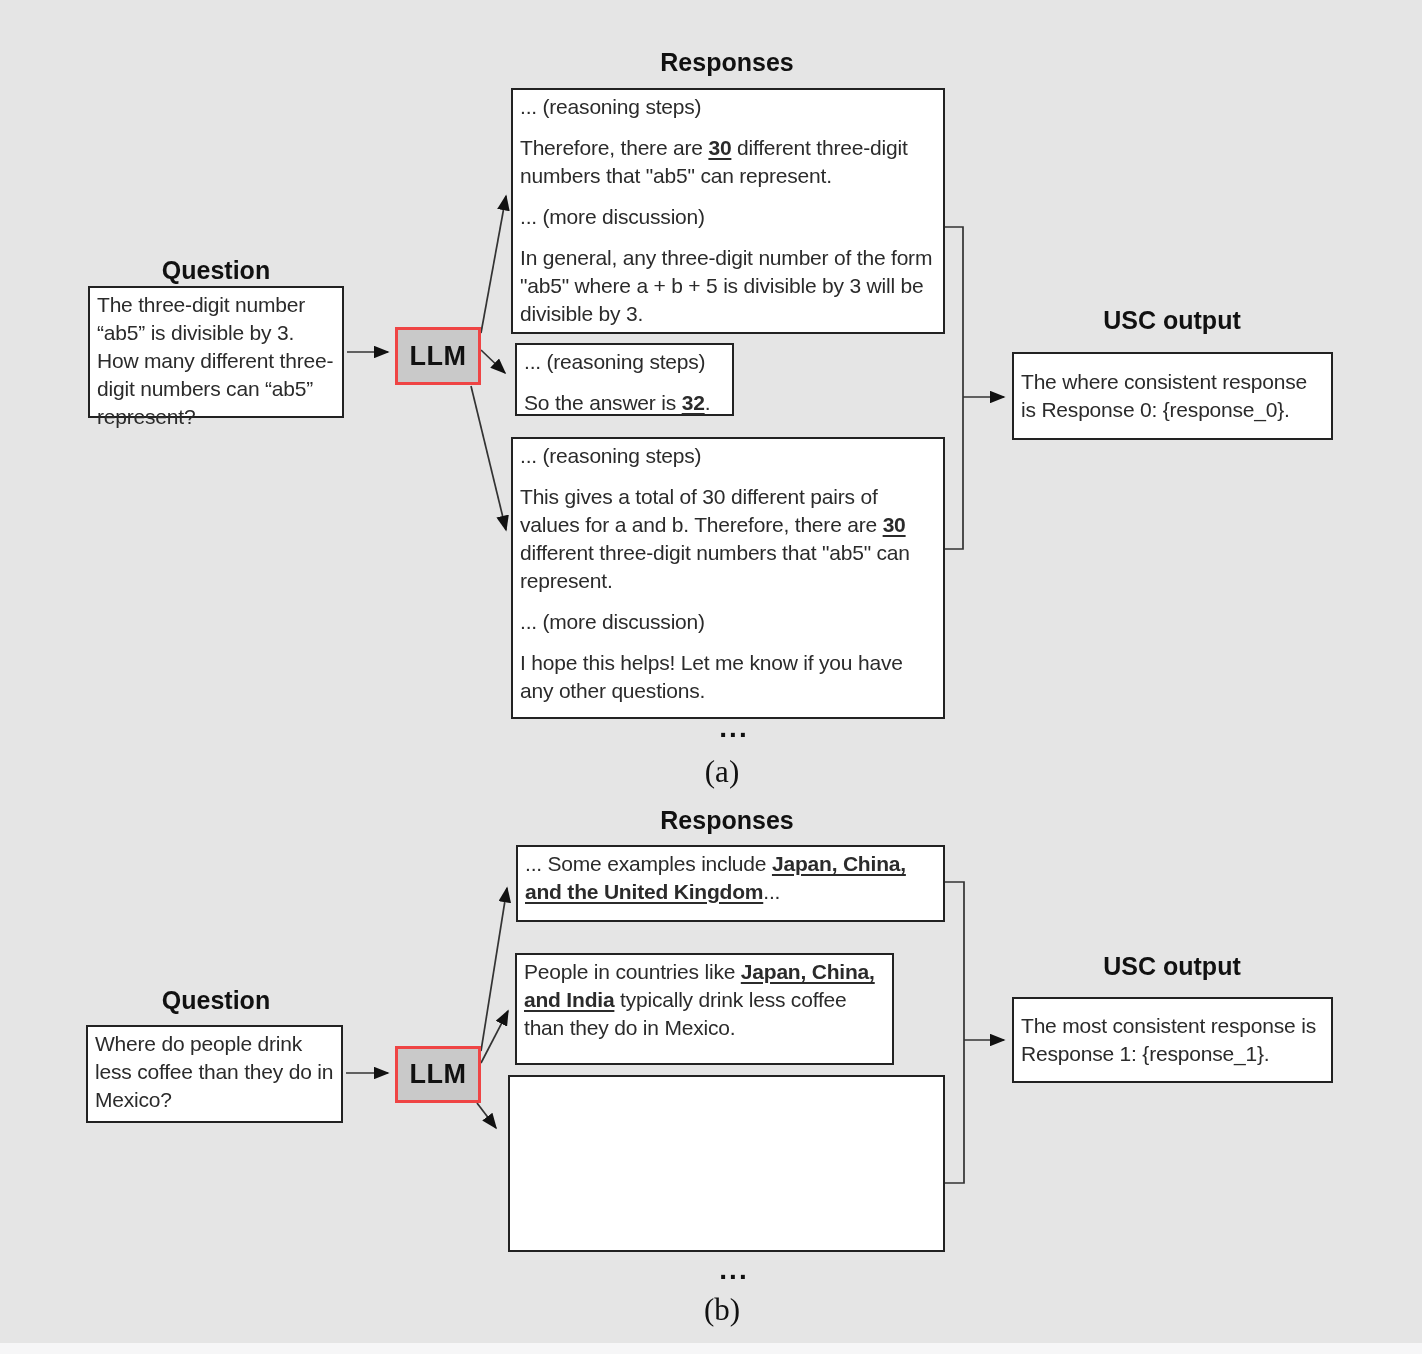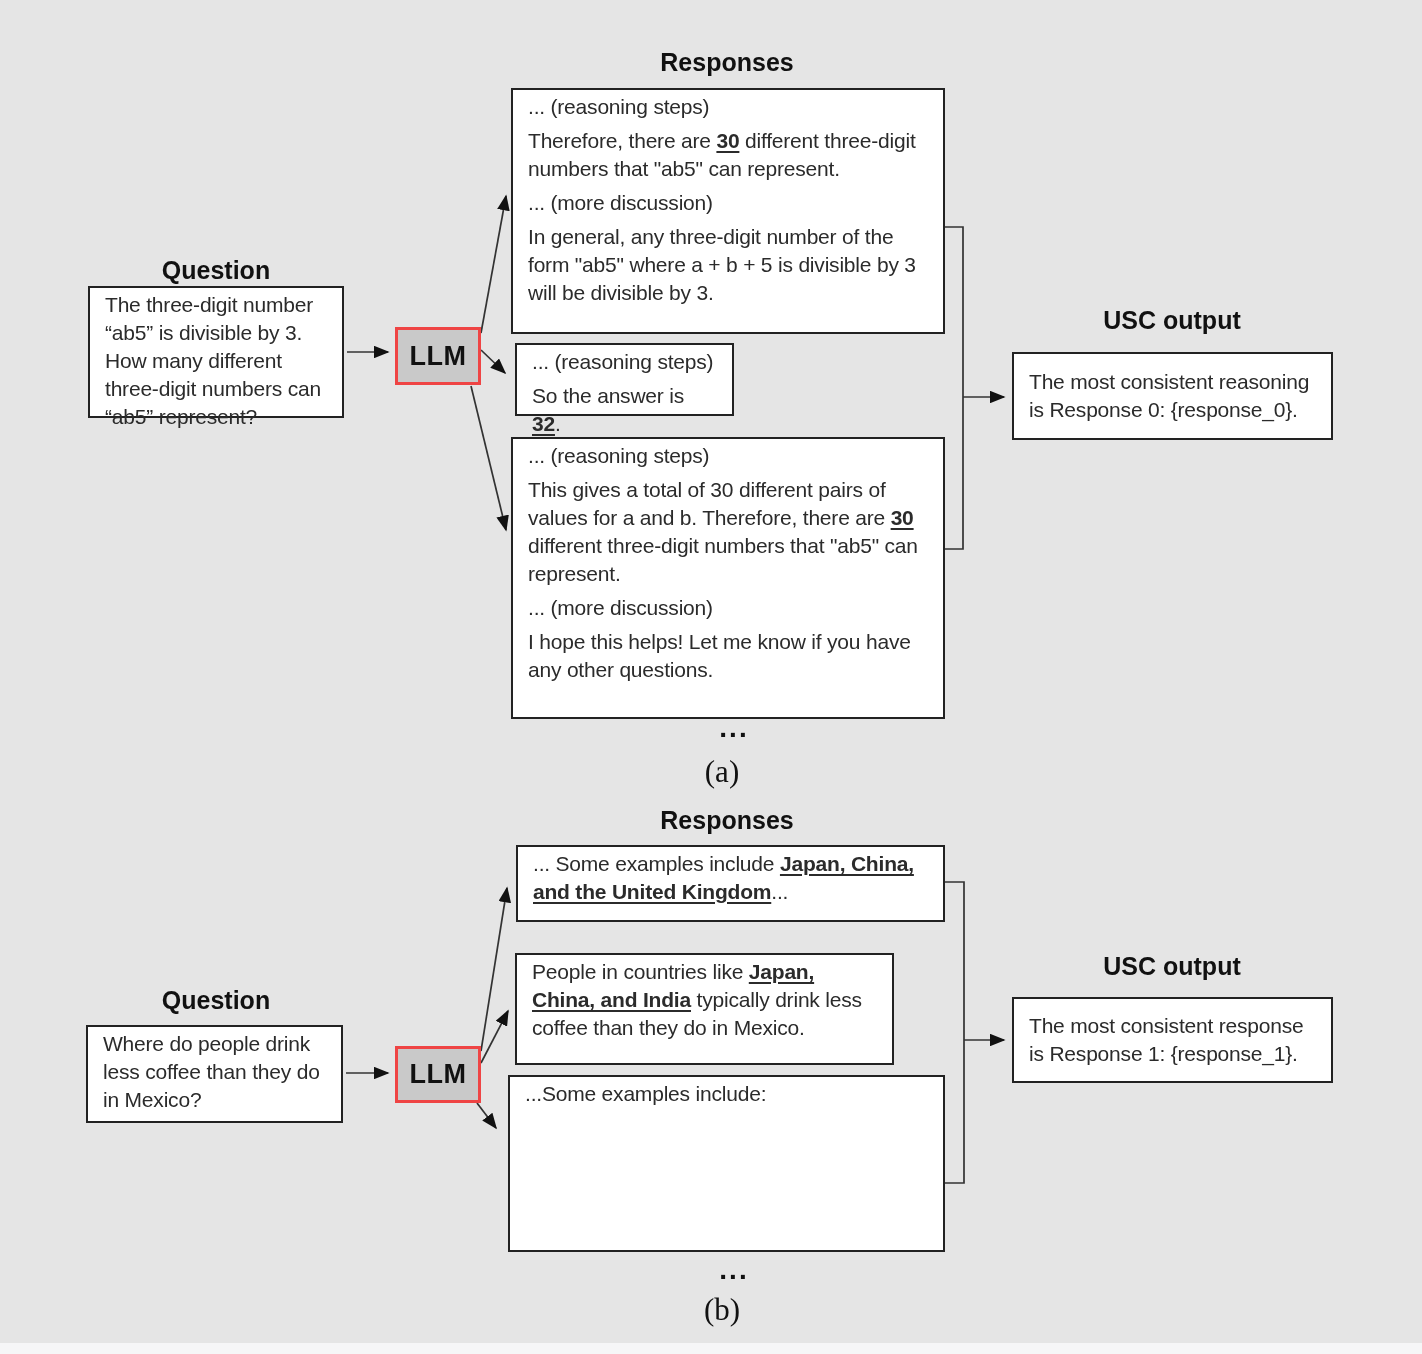--- a/index.html
+++ b/index.html
@@ -4,24 +4,24 @@
 <style>
   html,body{margin:0;padding:0;background:#ffffff;}
   .canvas{
     position:relative;width:1422px;height:1354px;background:#e5e5e5;
     font-family:"Liberation Sans",sans-serif;color:var(--text,#2b2b2b);overflow:hidden;
   }
   .box{
     position:absolute;box-sizing:border-box;background:#fff;
     border:2px solid var(--box-border,#222);
     font-size:21px;line-height:28px;letter-spacing:-0.2px;
-    padding:3px 15px;
+    padding:3px 7px;
   }
   .box p{margin:0;}
-  .box p + p{margin-top:6px;}
+  .box p + p{margin-top:13px;}
   .em{font-weight:700;text-decoration:underline;text-decoration-thickness:2px;text-underline-offset:3px;}
   .hdr{
     position:absolute;transform:translateX(-50%);margin:0;
     font-weight:700;font-size:25px;color:#111;white-space:nowrap;
   }
   .llm{
     position:absolute;box-sizing:border-box;
     background:var(--llm-fill,#c9c9c9);border:3px solid #ef4444;
     display:flex;align-items:center;justify-content:center;
     font-weight:700;font-size:27px;color:#111;letter-spacing:0.5px;
@@ -90,21 +90,21 @@
       </div>
     <div class="box" style="left:511px;top:437px;width:434px;height:282px">
         <p><span>... (reasoning steps)</span></p>
         <p><span>This gives a total of 30 different pairs of values for a and b. Therefore, there are </span><span class="em">30</span><span> different three-digit numbers that "ab5" can represent.</span></p>
         <p><span>... (more discussion)</span></p>
         <p><span>I hope this helps! Let me know if you have any other questions.</span></p>
       </div>
 
     <h2 class="hdr" style="left:1172px;top:306px">USC output</h2>
     <div class="box usc" style="left:1012px;top:352px;width:321px;height:88px">
-      <p>The most consistent reasoning is Response 0: {response_0}.</p>
+      <p>The where consistent response is Response 0: {response_0}.</p>
     </div>
 
     <div class="dots" style="left:734px;top:714px">...</div>
     <div class="plabel" style="left:722px;top:756px">(a)</div>
   </section>
 
   <section>
     <h2 class="hdr" style="left:727px;top:806px">Responses</h2>
 
     <h2 class="hdr" style="left:216px;top:986px">Question</h2>
@@ -116,21 +116,20 @@
       <span>LLM</span>
     </div>
 
     <div class="box" style="left:516px;top:845px;width:429px;height:77px">
         <p><span>... Some examples include </span><span class="em">Japan, China, and the United Kingdom</span><span>...</span></p>
       </div>
     <div class="box" style="left:515px;top:953px;width:379px;height:112px">
         <p><span>People in countries like </span><span class="em">Japan, China, and India</span><span> typically drink less coffee than they do in Mexico.</span></p>
       </div>
     <div class="box" style="left:508px;top:1075px;width:437px;height:177px">
-        <p><span>...Some examples include:</span></p>
       </div>
 
     <h2 class="hdr" style="left:1172px;top:952px">USC output</h2>
     <div class="box usc" style="left:1012px;top:997px;width:321px;height:86px">
       <p>The most consistent response is Response 1: {response_1}.</p>
     </div>
 
     <div class="dots" style="left:734px;top:1256px">...</div>
     <div class="plabel" style="left:722px;top:1294px">(b)</div>
   </section>

